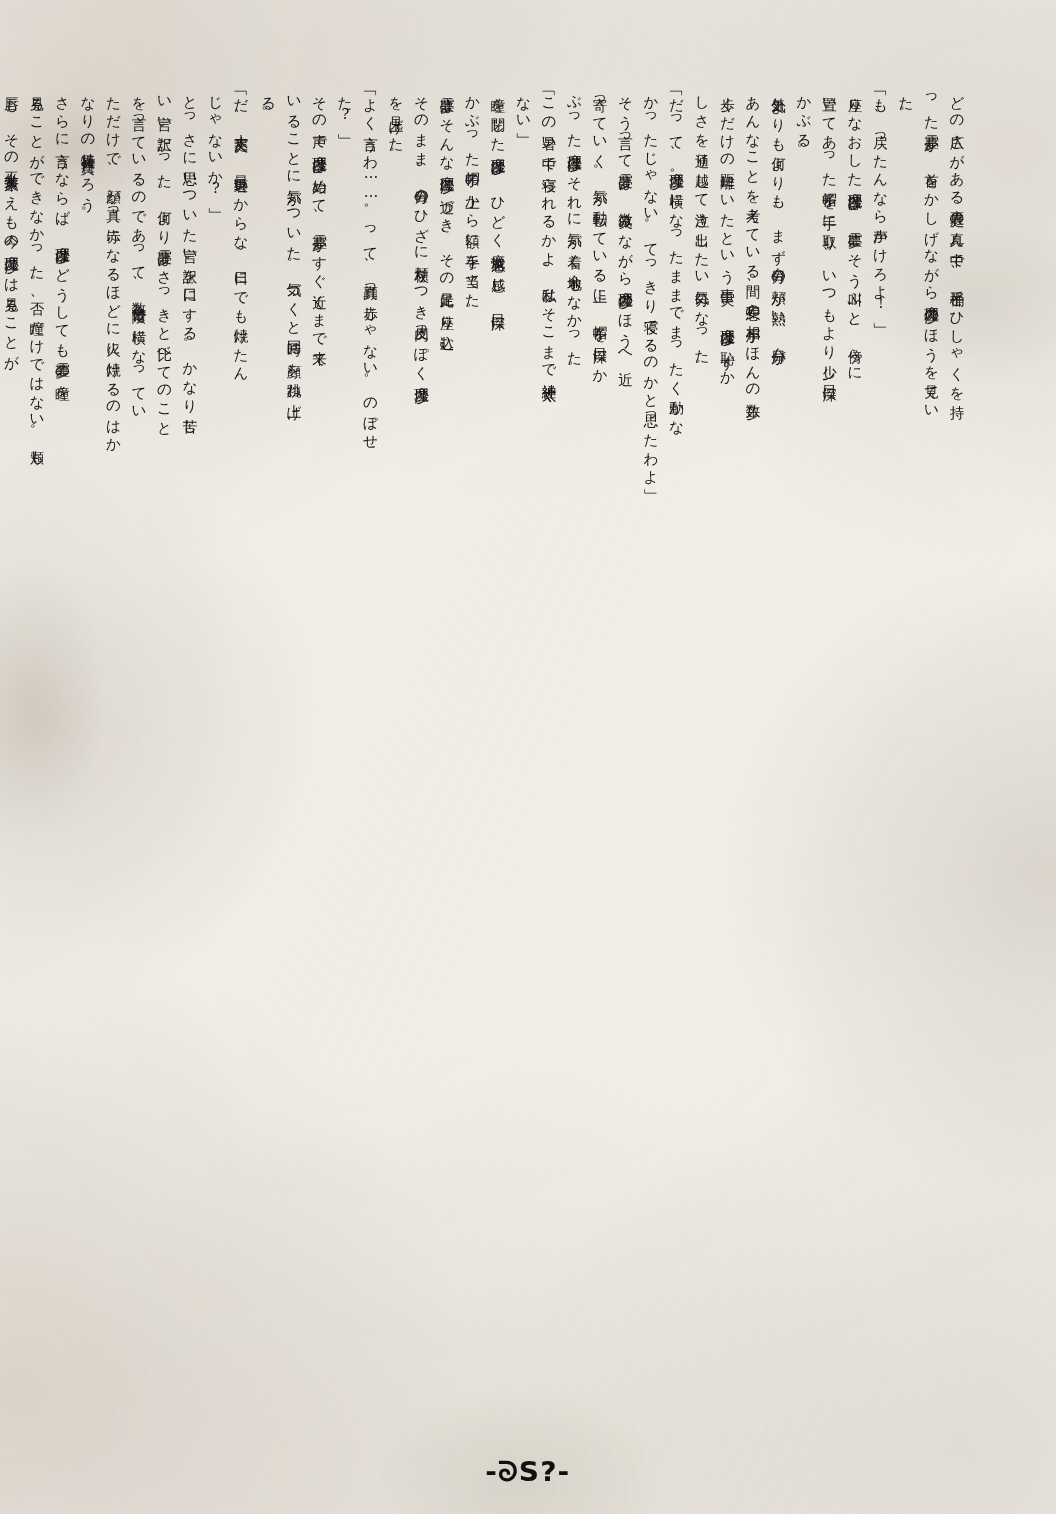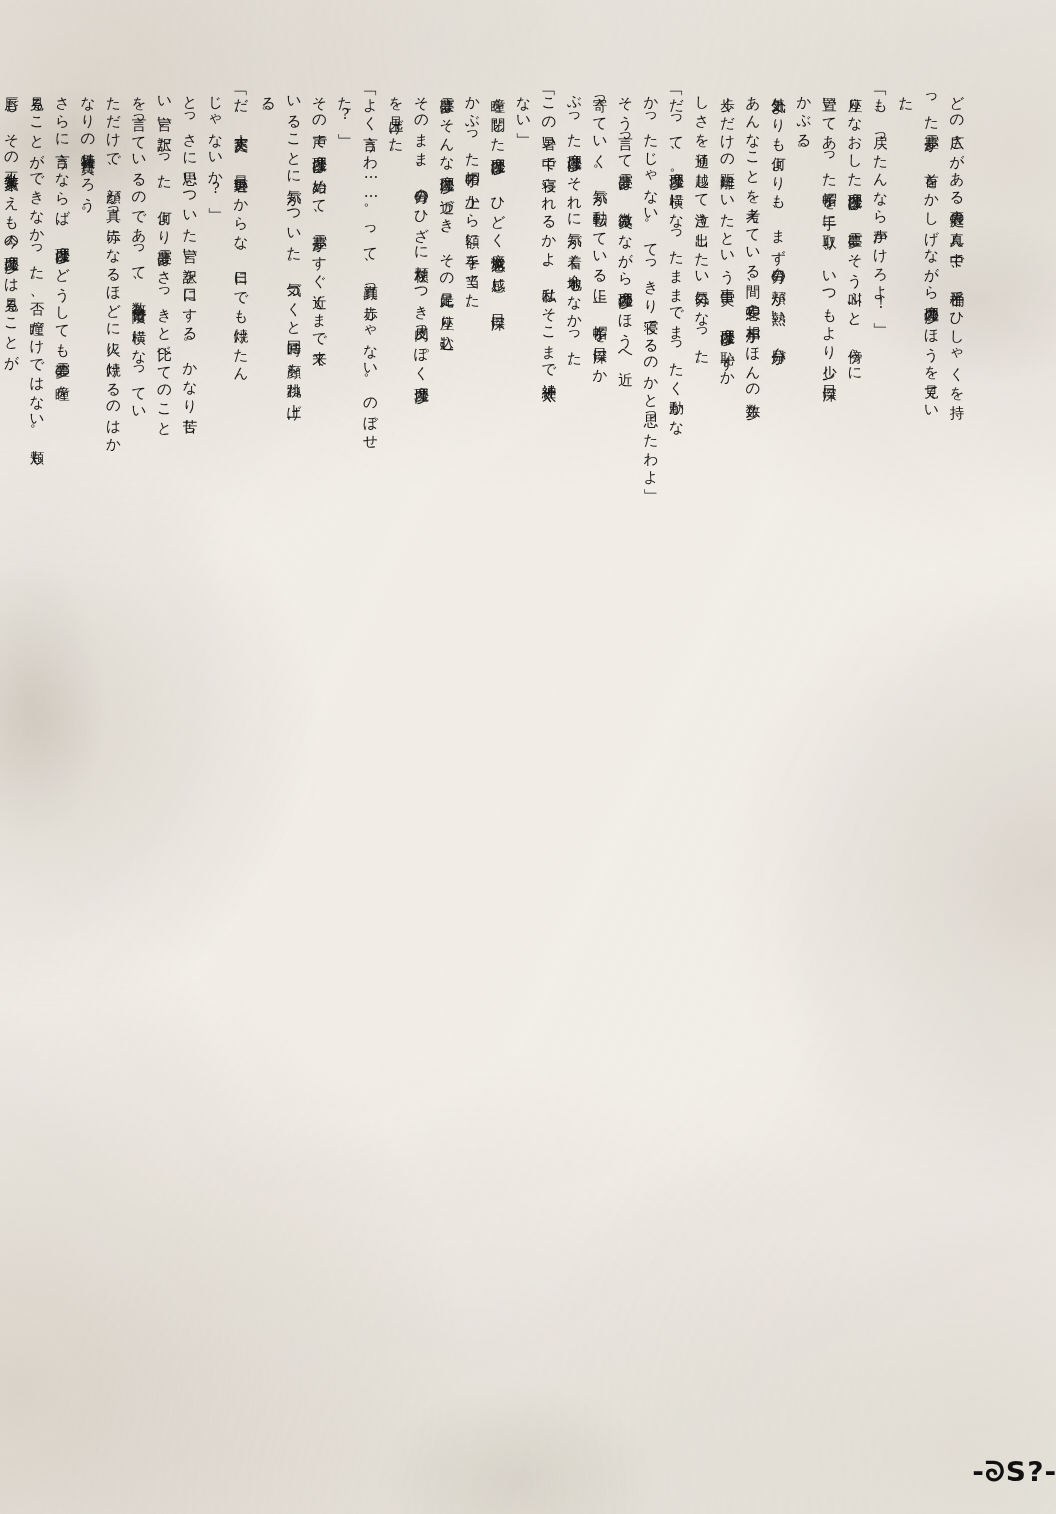--- a/index.html
+++ b/index.html
@@ -89,21 +89,21 @@
   .block.b3 .column,
   .block.b4 .column {
     height: 1300px;
   }
 
   .footer {
     position: absolute;
     left: 0;
     right: 0;
     bottom: 26px;
-    text-align: right;
+    text-align: center;
   }
   .page-mark {
     display: inline-block;
     font-family: "DejaVu Sans", "Liberation Sans", sans-serif;
     font-weight: 700;
     font-size: 27px;
     letter-spacing: 1px;
     color: #101010;
     transform: scaleX(1.04);
   }

